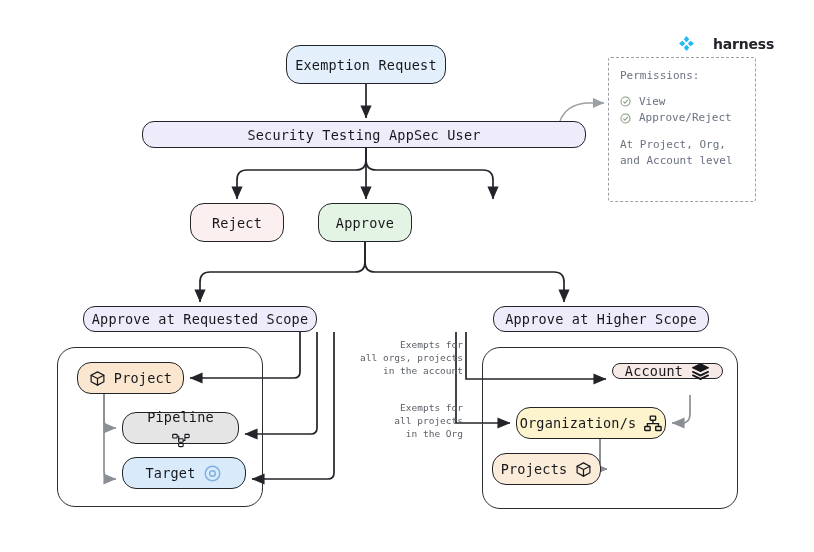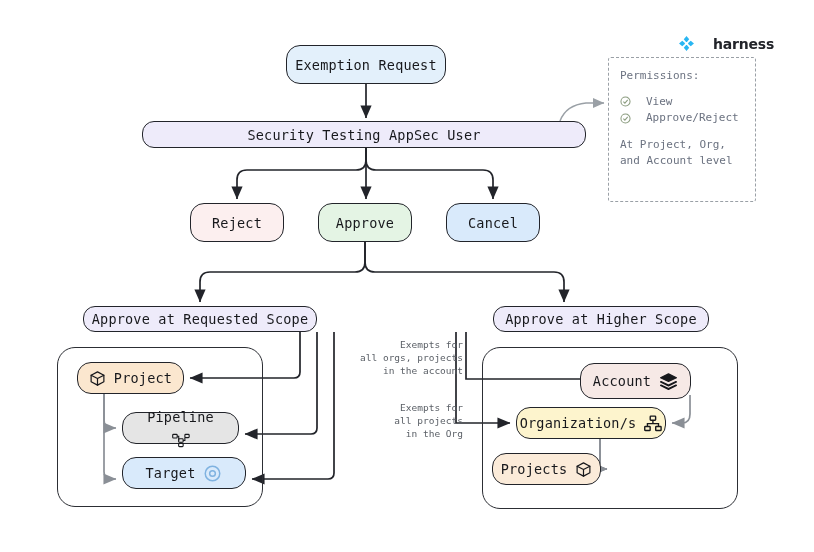--- a/index.html
+++ b/index.html
@@ -24,31 +24,31 @@
   .n-higherscope{left:456px;top:306px;width:216px;height:26px;background:#eeebfa;margin-left:37px;}
 
   .group{position:absolute;box-sizing:border-box;border:1.7px solid #2c2e34;
          border-radius:18px;background:transparent;}
   .g-left{left:57px;top:347px;width:206px;height:160px;}
   .g-right{left:482px;top:347px;width:256px;height:162px;}
 
   .n-project{left:77px;top:362px;width:107px;height:32px;background:#fbe7cf;}
   .n-pipeline{left:122px;top:412px;width:117px;height:32px;background:#e5e5e5;flex-direction:column;}
   .n-target{left:122px;top:457px;width:124px;height:32px;background:#d9eafb;}
-  .n-account{left:580px;top:363px;width:111px;height:36px;background:#f6e9e6;}
+  .n-account{left:612px;top:363px;width:111px;height:16px;background:#f6e9e6;}
   .n-org{left:516px;top:407px;width:150px;height:32px;background:#fdf4cd;}
   .n-projects{left:492px;top:453px;width:109px;height:32px;background:#fbebd9;}
 
   .ico{display:inline-flex;align-items:center;justify-content:center;line-height:0;}
 
   .perm{position:absolute;left:608px;top:57px;width:148px;height:145px;
         box-sizing:border-box;border:1.4px dashed #9aa0a6;border-radius:3px;
         padding:10px 11px;color:#6b7280;font-size:11px;line-height:1.5;}
   .perm .title{margin-bottom:9px;}
-  .perm .row{display:flex;align-items:center;gap:15px;}
+  .perm .row{display:flex;align-items:center;gap:8px;}
   .perm .tail{margin-top:10px;}
 
   .logo{position:absolute;left:678px;top:35px;display:flex;align-items:center;gap:18px;}
   .logo .word{font-family:"DejaVu Sans","Liberation Sans",sans-serif;
               font-size:14px;font-weight:700;color:#22242a;letter-spacing:-0.2px;}
 
   .elabel{position:absolute;color:#5b6067;font-size:9.5px;line-height:1.38;
           text-align:right;white-space:pre;}
   .el-1{left:358px;top:338px;width:105px;}
   .el-2{left:358px;top:401px;width:105px;}
@@ -123,23 +123,20 @@
 
   <div class="node sq n-user">
     <span>Security Testing AppSec User</span>
   </div>
 
   <div class="node rounded n-reject">
     <span>Reject</span>
   </div>
   <div class="node rounded n-approve">
     <span>Approve</span>
-  </div>
-  <div class="node rounded n-cancel">
-    <span>Cancel</span>
   </div>
 
   <div class="node sq n-reqscope">
     <span>Approve at Requested Scope</span>
   </div>
   <div class="node sq n-higherscope">
     <span>Approve at Higher Scope</span>
   </div>
 
   <div class="group g-left"></div>

